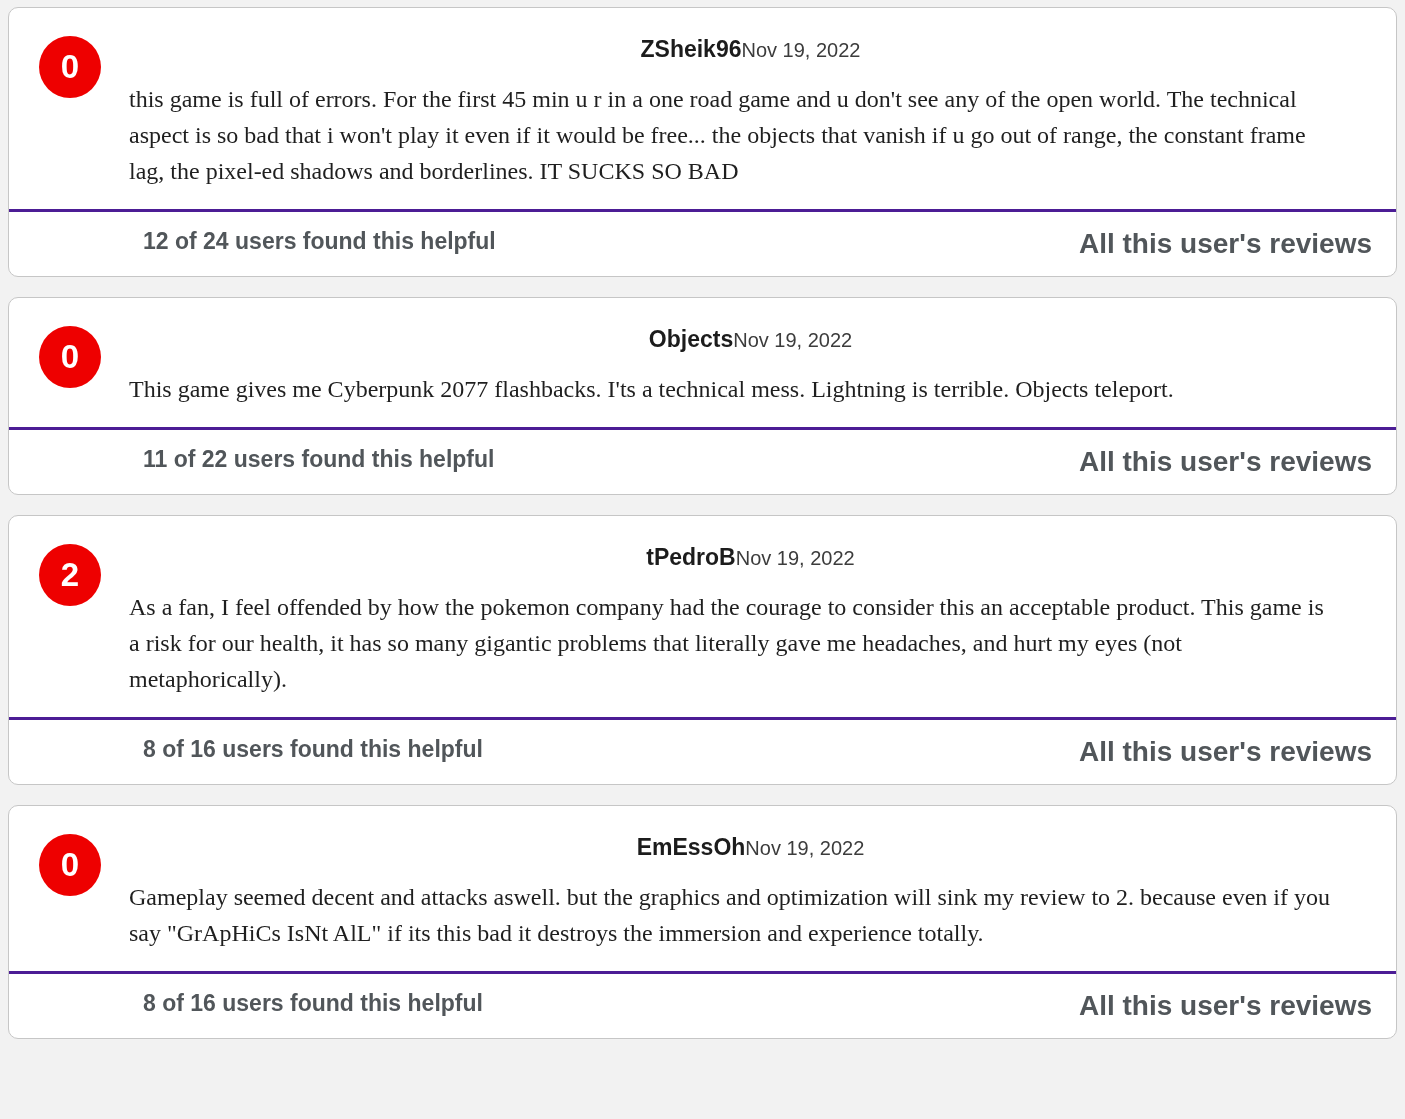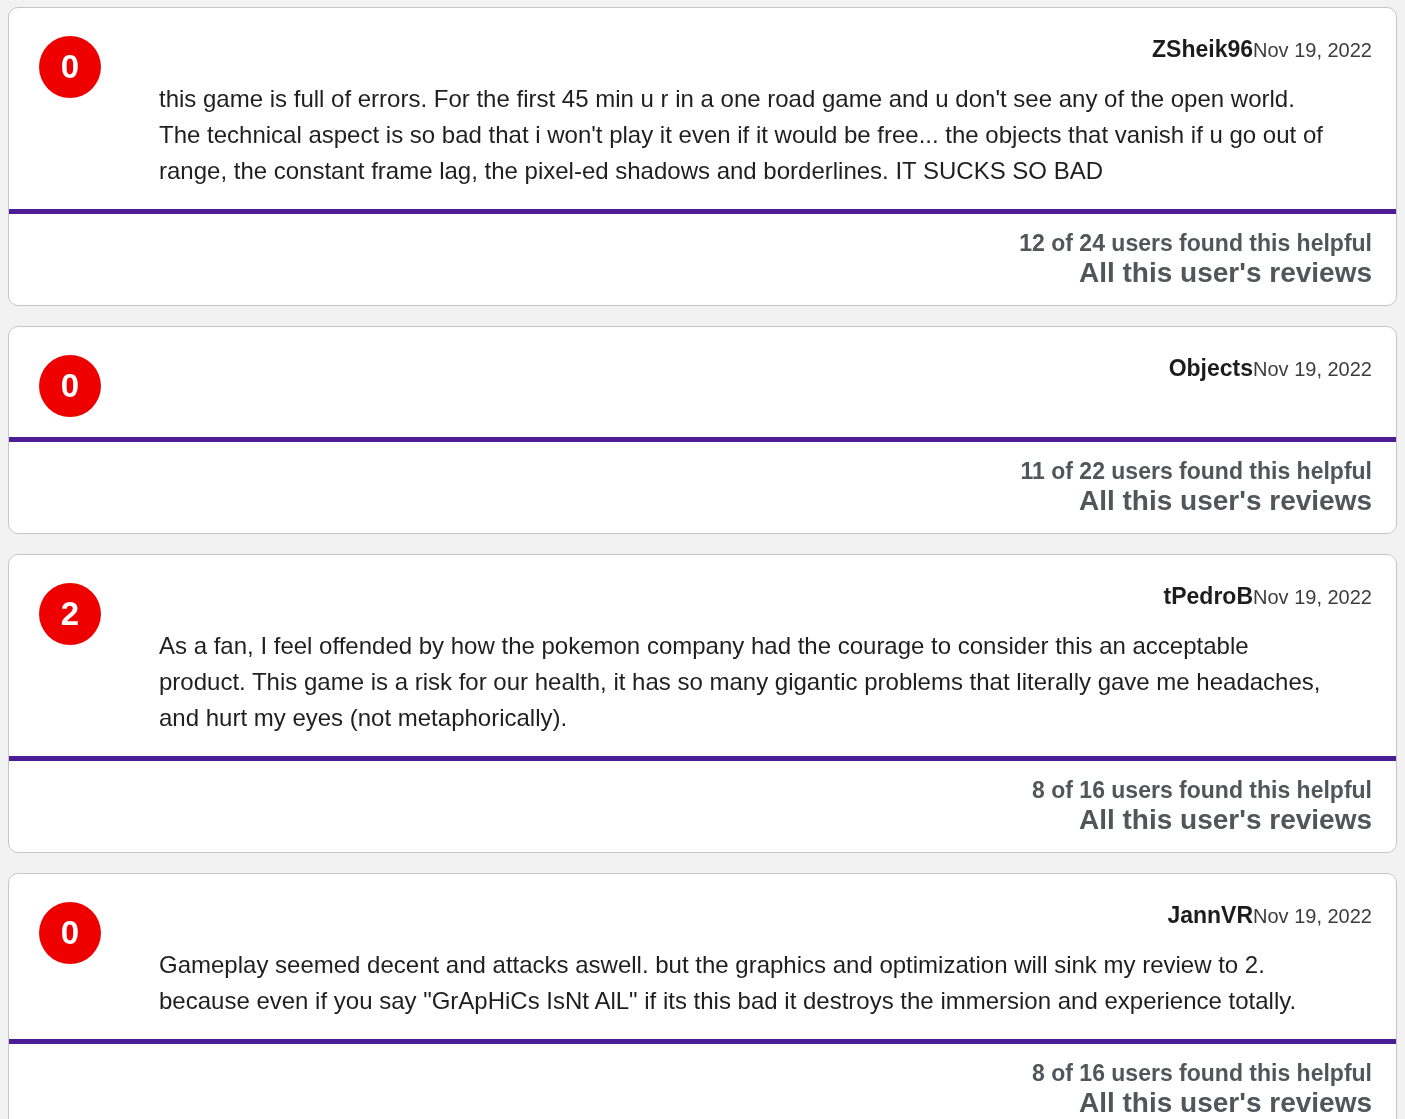--- a/index.html
+++ b/index.html
@@ -39,53 +39,51 @@
     justify-content: center;
     margin-right: 28px;
     margin-top: 2px;
   }
   .review-main {
     flex: 1;
     min-width: 0;
   }
   .review-header {
     display: flex;
-    justify-content: flex-end;
+    justify-content: center;
     align-items: baseline;
     line-height: 30px;
   }
   .username {
     font-size: 23px;
     font-weight: 700;
     color: #1c1c1c;
     text-decoration: none;
     cursor: pointer;
   }
   .review-date {
     font-size: 20px;
     font-weight: 400;
     color: #3c3c3c;
     white-space: nowrap;
   }
   .review-text {
-    font-family: Liberation Sans, sans-serif;
+    font-family: Liberation Serif, serif;
     font-size: 24px;
     line-height: 36px;
     color: #1f1f1f;
     margin-top: 16px;
     padding-right: 36px;
-    margin-left: 30px;
   }
   .card-footer {
-    border-top: 5px solid #4c1d95;
+    border-top: 3px solid #4c1d95;
     display: flex;
     justify-content: space-between;
-    align-items: flex-end;
+    align-items: flex-start;
     padding: 16px 24px 16px 134px;
-    flex-direction: column;
   }
   .helpful-text {
     font-size: 23px;
     font-weight: 700;
     color: #51565a;
   }
   .all-reviews-link {
     font-size: 28px;
     font-weight: 700;
     color: #51565a;
@@ -120,20 +118,21 @@
   <article class="card">
     <div class="card-body">
       <div class="score-badge" style="background: rgb(238, 0, 0);">
         <span>0</span>
       </div>
       <div class="review-main">
         <div class="review-header">
           <a class="username">Objects</a>
           <span class="review-date">Nov 19, 2022</span>
         </div>
+        <p class="review-text">This game gives me Cyberpunk 2077 flashbacks. I'ts a technical mess. Lightning is terrible. Objects teleport.</p>
       </div>
     </div>
     <div class="card-footer">
       <span class="helpful-text">11 of 22 users found this helpful</span>
       <a class="all-reviews-link">All this user's reviews</a>
     </div>
   </article>
 
   <article class="card">
     <div class="card-body">
@@ -154,21 +153,21 @@
     </div>
   </article>
 
   <article class="card">
     <div class="card-body">
       <div class="score-badge" style="background: rgb(238, 0, 0);">
         <span>0</span>
       </div>
       <div class="review-main">
         <div class="review-header">
-          <a class="username">JannVR</a>
+          <a class="username">EmEssOh</a>
           <span class="review-date">Nov 19, 2022</span>
         </div>
         <p class="review-text">Gameplay seemed decent and attacks aswell. but the graphics and optimization will sink my review to 2. because even if you say "GrApHiCs IsNt AlL" if its this bad it destroys the immersion and experience totally.</p>
       </div>
     </div>
     <div class="card-footer">
       <span class="helpful-text">8 of 16 users found this helpful</span>
       <a class="all-reviews-link">All this user's reviews</a>
     </div>
   </article>

